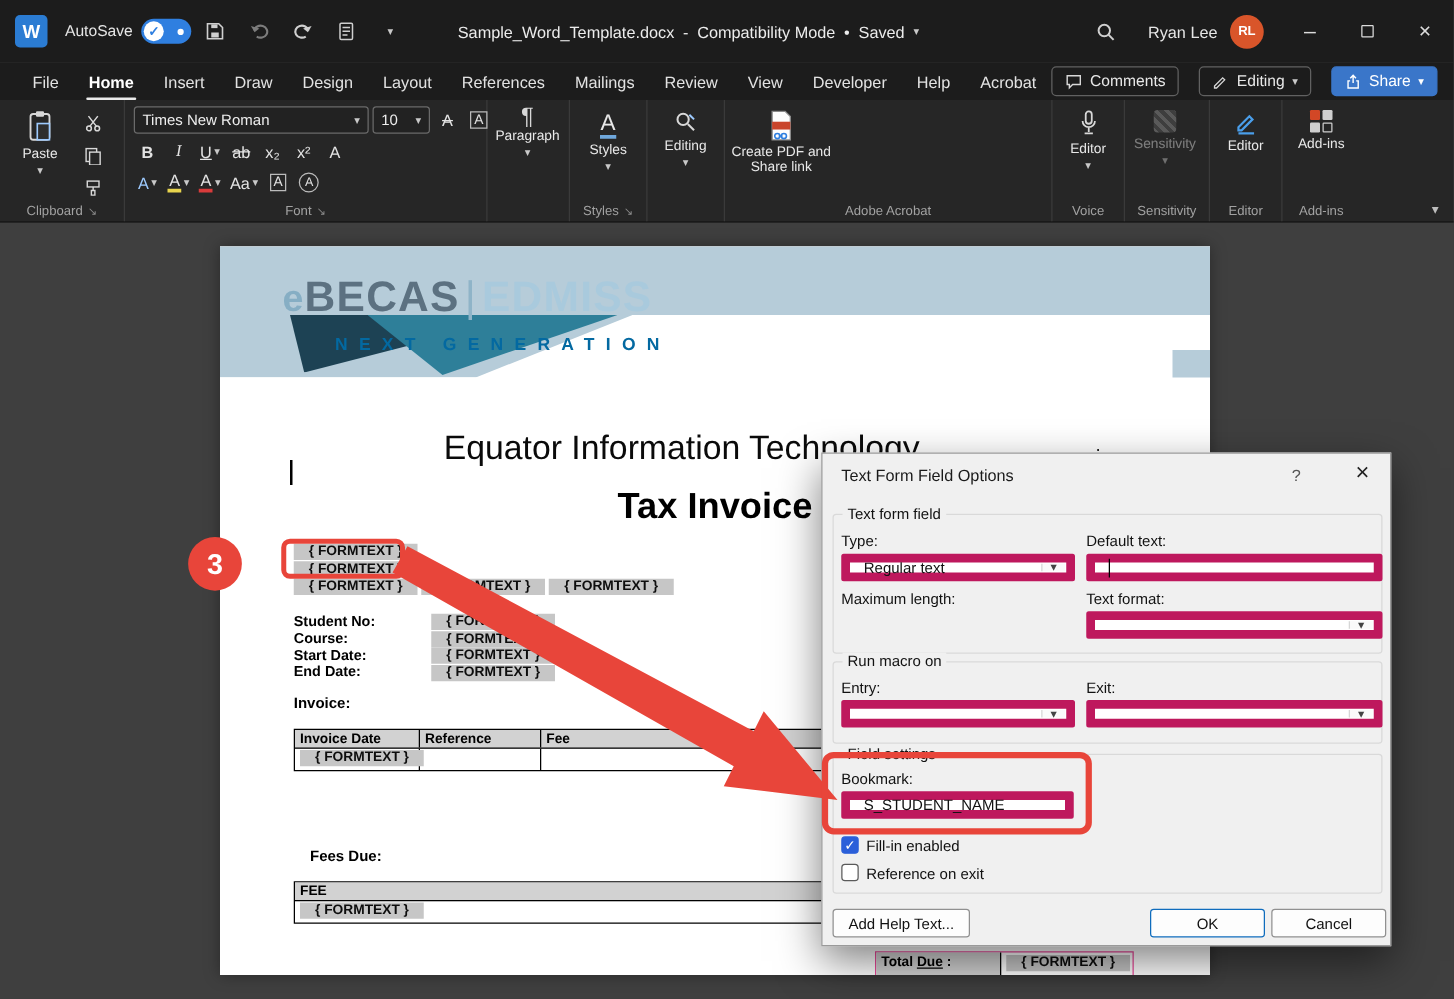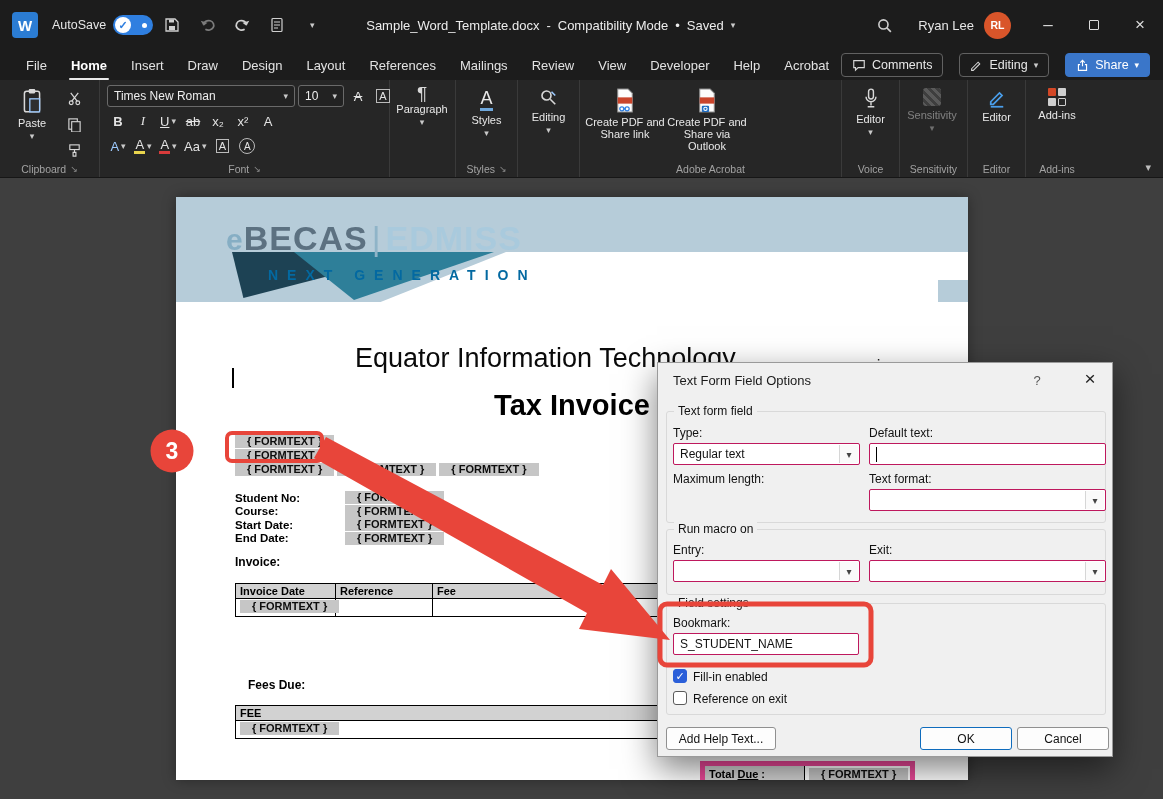--- a/index.html
+++ b/index.html
@@ -85,33 +85,33 @@
   .stud .slab { width:110px; font-size:11.5px; font-weight:bold; }
   .seclab { position:absolute; font-size:12px; font-weight:bold; }
   .itable { position:absolute; left:59px; top:386px; width:672px; border:1px solid #000; font-size:11px; }
   .hrow { display:flex; background:#d2d2d2; font-weight:bold; border-bottom:1px solid #000; }
   .drow { display:flex; height:17px; }
   .c1 { width:100px; border-right:1px solid #000; padding:1px 4px; }
   .c2 { width:97px; border-right:1px solid #000; padding:1px 4px; }
   .c3 { flex:1; padding:1px 4px; }
   .cfull { flex:1; padding:1px 4px; }
   .feetable { position:absolute; left:59px; top:508px; width:672px; border:1px solid #000; font-size:11px; }
-  .ttable { position:absolute; left:524px; top:564px; display:flex; border:5px solid #ec4899; font-size:11px; }
+  .ttable { position:absolute; left:524px; top:564px; display:flex; border:1px solid #ec4899; font-size:11px; }
   .tcell1 { width:100px; background:#d2d2d2; font-weight:bold; border-right:1px solid #000; padding:2px 4px; height:19px; }
   .tcell2 { width:105px; padding:2px 4px; height:19px; }
 
   
   .dialog { position:absolute; left:657px; top:362px; width:456px; height:395px; background:#f0f0f0; border:1px solid #9a9a9a; box-shadow:0 12px 32px rgba(0,0,0,.5); z-index:40; font-size:12px; color:#111; }
   .dlg-title { position:absolute; left:15px; top:10px; font-size:13px; color:#1a1a1a; }
   .dlg-help { position:absolute; left:368px; top:10px; width:22px; text-align:center; font-size:13px; color:#555; }
   .dlg-close { position:absolute; left:414px; top:2px; width:36px; height:28px; display:flex; align-items:center; justify-content:center; font-size:19px; color:#222; }
   .dgroup { position:absolute; left:8px; width:440px; border:1px solid #d9d9d9; border-radius:3px; }
   .dglab { position:absolute; background:#f0f0f0; padding:0 4px; font-size:12px; color:#111; }
   .dlbl { position:absolute; font-size:12px; color:#111; }
-  .dcombo, .dinput, .dspin { position:absolute; height:22px; background:#fff; border:1px solid #be185d; border-radius:2px; display:flex; align-items:center; padding-left:6px; font-size:12px; color:#111; }
+  .dcombo, .dinput, .dspin { position:absolute; height:22px; background:#fff; border:7px solid #be185d; border-radius:2px; display:flex; align-items:center; padding-left:11px; font-size:12px; color:#111; }
   .ddzone { position:absolute; right:1px; top:1px; bottom:1px; width:19px; border-left:1px solid #d6d6d6; display:flex; align-items:center; justify-content:center; color:#444; font-size:10px; background:#fafafa; }
   .spzone { position:absolute; right:1px; top:1px; bottom:1px; width:17px; border-left:1px solid #d6d6d6; display:flex; flex-direction:column; background:#fafafa; }
   .spzone span { flex:1; display:flex; align-items:center; justify-content:center; font-size:7px; color:#444; }
   .spzone span:first-child { border-bottom:1px solid #d6d6d6; }
   .icaret { width:1px; height:15px; background:#000; }
   .cb { position:absolute; width:14px; height:14px; border:1px solid #5a5a5a; border-radius:3px; background:#fff; }
   .cb.checked { background:#2b5fd9; border-color:#2b5fd9; color:#fff; display:flex; align-items:center; justify-content:center; font-size:11px; }
   .dbtn { position:absolute; height:23px; border-radius:3px; font-size:12px; display:flex; align-items:center; justify-content:center; background:#fdfdfd; border:1px solid #909090; color:#111; }
   .dbtn.primary { border:1px solid #0f6cbd; }
 
@@ -380,29 +380,20 @@
     <button class="bigbtn wide">
       <svg width="22" height="25" viewBox="0 0 20 24">
           <path d="M3 1 h10 l4 4 v18 h-14 z" fill="#fdfdfd" stroke="#8a8a8a"></path>
           <rect x="3" y="9" width="14" height="6" fill="#c9452c"></rect>
           <circle cx="7" cy="20" r="2" fill="none" stroke="#2f7fe0" stroke-width="1.2"></circle>
           <circle cx="12" cy="20" r="2" fill="none" stroke="#2f7fe0" stroke-width="1.2"></circle>
           <path d="M8 20 h3" stroke="#2f7fe0" stroke-width="1.2"></path>
         </svg>
       <span>Create PDF and Share link</span>
     </button>
-    <button class="bigbtn wide">
-      <svg width="22" height="25" viewBox="0 0 20 24">
-          <path d="M3 1 h10 l4 4 v18 h-14 z" fill="#fdfdfd" stroke="#8a8a8a"></path>
-          <rect x="3" y="9" width="14" height="6" fill="#c9452c"></rect>
-          <rect x="5" y="17" width="7" height="6" rx="1" fill="#1f6cc0"></rect>
-          <circle cx="8.5" cy="20" r="1.6" fill="none" stroke="#fff" stroke-width="1"></circle>
-        </svg>
-      <span>Create PDF and Share via Outlook</span>
-    </button>
     <div class="glabel">
         <span>Adobe Acrobat</span>
       </div>
   </div>
 
   <div class="rgroup" style="width:58px">
     <button class="bigbtn">
       <svg width="18" height="22" viewBox="0 0 16 20">
           <rect x="5.8" y="1" width="4.4" height="9" rx="2.2" fill="none" stroke="#d8d8d8" stroke-width="1.3"></rect>
           <path d="M3.5 8 a4.5 4.5 0 0 0 9 0" fill="none" stroke="#d8d8d8" stroke-width="1.3"></path>

